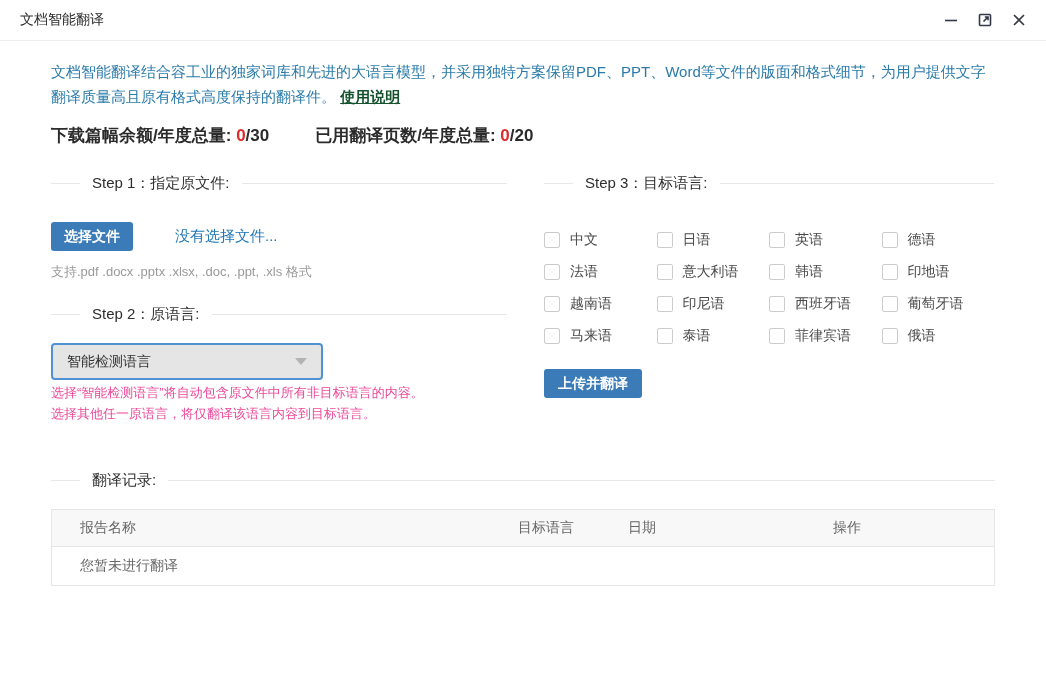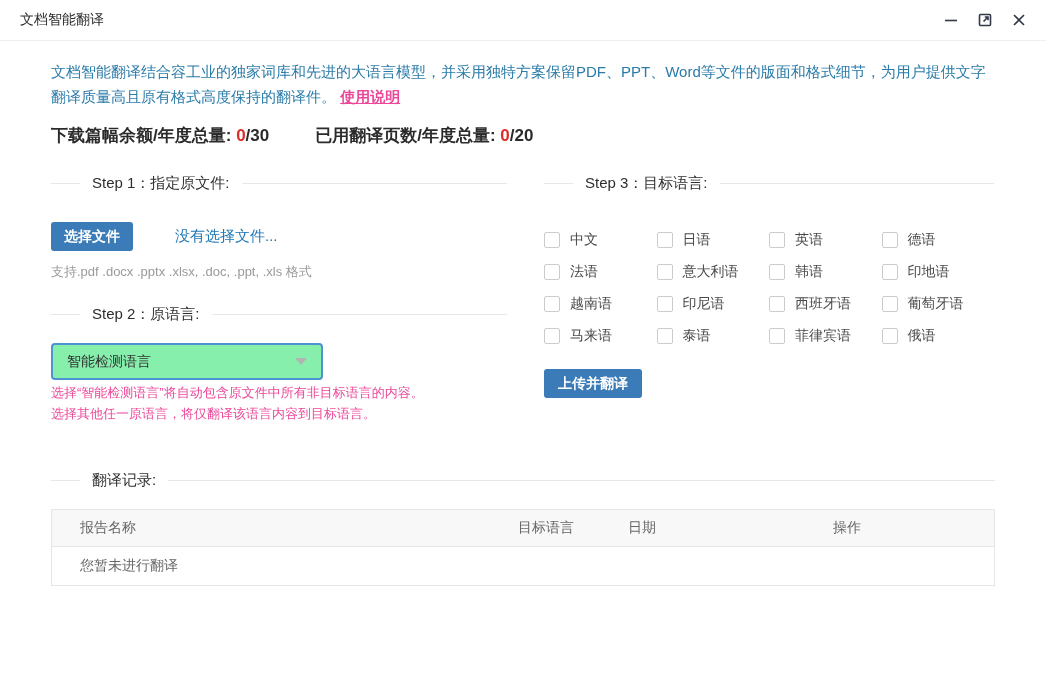--- a/index.html
+++ b/index.html
@@ -12,21 +12,21 @@
     border-bottom:1px solid #efefef; padding:0 18px 0 20px;gap:34px; }
   .title { font-size:14px; color:#2b2b2b; }
   .win-controls { margin-left:auto; display:flex; align-items:center; gap:16px; }
   .win-btn { width:18px; height:18px; display:flex; align-items:center; justify-content:center; cursor:pointer; }
   .win-btn svg { stroke:#333846; stroke-width:1.6; fill:none; }
 
   
   .content { padding:18px 51px 0 51px; }
 
   .intro { font-size:15px; line-height:25px; color:#2a7ba9; }
-  .intro .doc-link { color:#ec4899; font-weight:bold; text-decoration:underline; cursor:pointer; }
+  .intro .doc-link { color:#14532d; font-weight:bold; text-decoration:underline; cursor:pointer; }
 
   .quota { margin-top:15px; font-size:17px; color:#2b2b2b; font-weight:bold;
     display:flex; align-items:center; }
   .quota .num-red { color:#e02b2b; }
   .quota .seg2 { margin-left:46px; }
 
   
   .legend { display:flex; align-items:center; font-size:15px; color:#2e2e2e; }
   .legend .dash { width:29px; height:1px; background:#e7e7e7; }
   .legend .lbl { padding:0 12px; white-space:nowrap; }
@@ -37,21 +37,21 @@
 
   .file-row { margin-top:29px; display:flex; align-items:center;gap:28px; }
   .btn-primary { background:#3b7cb8; color:#fff; font-weight:bold; font-size:14px;
     border:none; border-radius:3px; height:29px; padding:0 13px; cursor:pointer; }
   .no-file { margin-left:14px; font-size:15px; color:#2178b5; cursor:pointer; }
   .formats { margin-top:12px; font-size:13px; color:#9a9a9a; }
 
   .step2-legend { margin-top:24px; }
   .select-box { margin-top:19px; width:272px; height:37px; border:2px solid #4f92d4;
     border-radius:4px; display:flex; align-items:center; padding:0 14px;
-    font-size:14px; color:#333; cursor:pointer; background:#86efac; }
+    font-size:14px; color:#333; cursor:pointer; background:#e5e5e5; }
   .select-box .caret { margin-left:auto; width:0; height:0;
     border-left:6px solid transparent; border-right:6px solid transparent;
     border-top:7px solid #b3b3b3; }
   .hints { margin-top:2px; font-size:13px; line-height:21px; color:#ec4899; }
 
   .lang-grid { margin-top:38px; display:grid; grid-template-columns:repeat(4,1fr);
     row-gap:15px; }
   .lang-item { display:flex; align-items:center; cursor:pointer; height:17px; }
   .checkbox { width:16px; height:16px; border:1px solid #ccc; border-radius:2px;
     background:#fff; flex:0 0 16px; }

